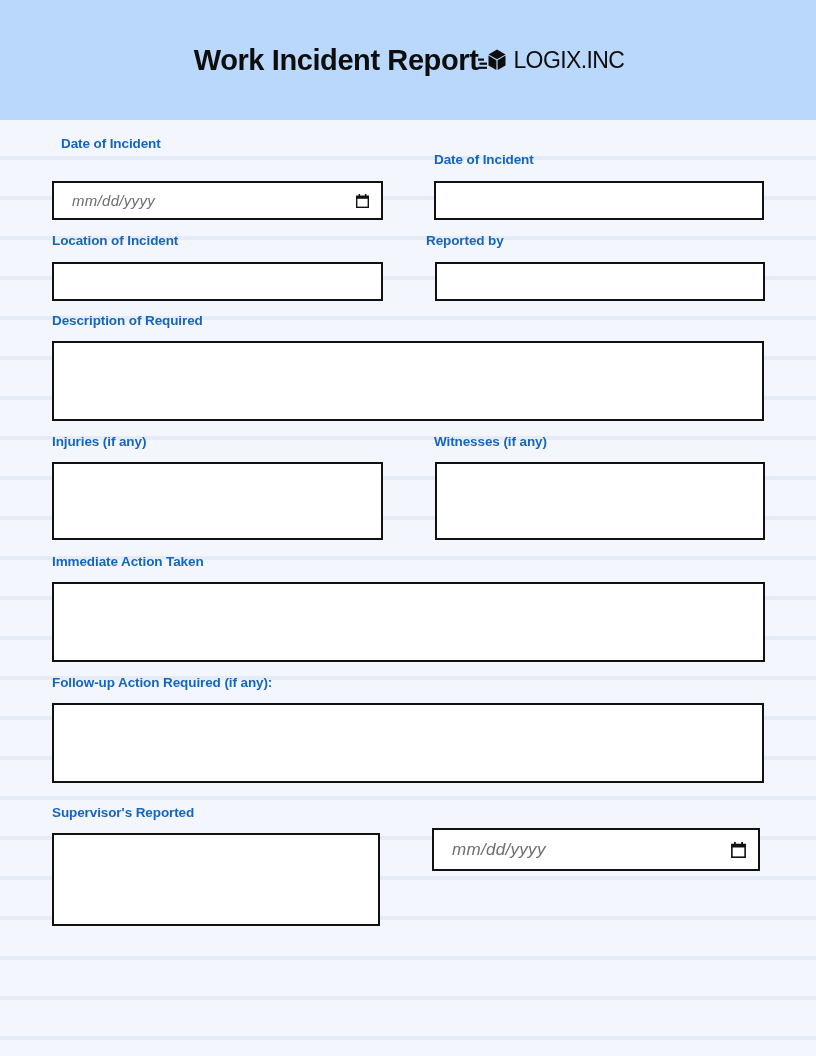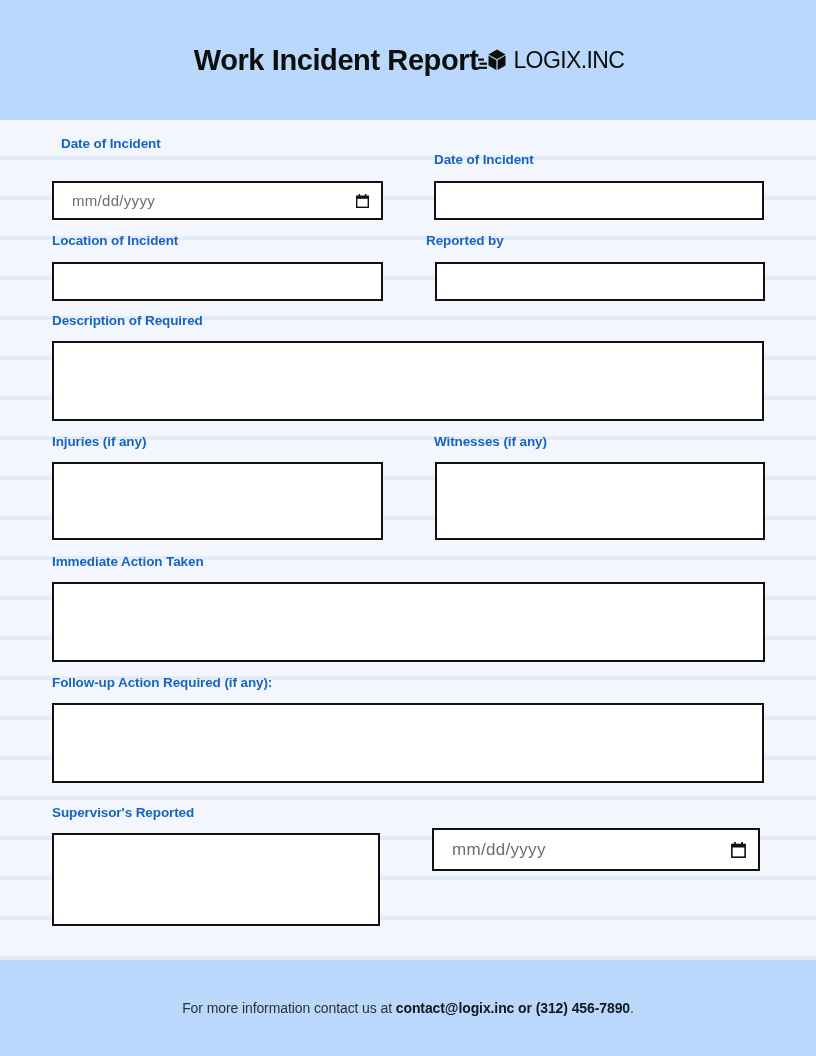--- a/index.html
+++ b/index.html
@@ -94,20 +94,21 @@
     background: #ffffff;
     border: 2px solid #111111;
   }
 
   
   .date-box {
     display: flex;
     align-items: center;
     justify-content: space-between;
     padding: 0 12px 0 18px;
+    font-style: italic;
   }
 
   .date-placeholder {
     color: #6e6e6e;
     font-size: 15px;
     letter-spacing: 0.3px;
     font-family: "Liberation Sans", sans-serif;
   }
 
   .date-placeholder.big {
@@ -228,19 +229,14 @@
           <rect x="0.7" y="2.2" width="11.6" height="11.1" fill="none" stroke="#111" stroke-width="1.4"></rect>
           <rect x="0.7" y="2.2" width="11.6" height="2.6" fill="#111"></rect>
           <rect x="2.6" y="0" width="1.5" height="3" fill="#111"></rect>
           <rect x="8.9" y="0" width="1.5" height="3" fill="#111"></rect>
         </svg>
       </span>
     </div>
 
   </div>
 
-  <div class="footer">
-    <div class="footer-text">
-      <span>For more information contact us at </span><b>contact@logix.inc or (312) 456-7890</b><span>.</span>
-    </div>
-  </div>
 
 </div>
 
 </body></html>

